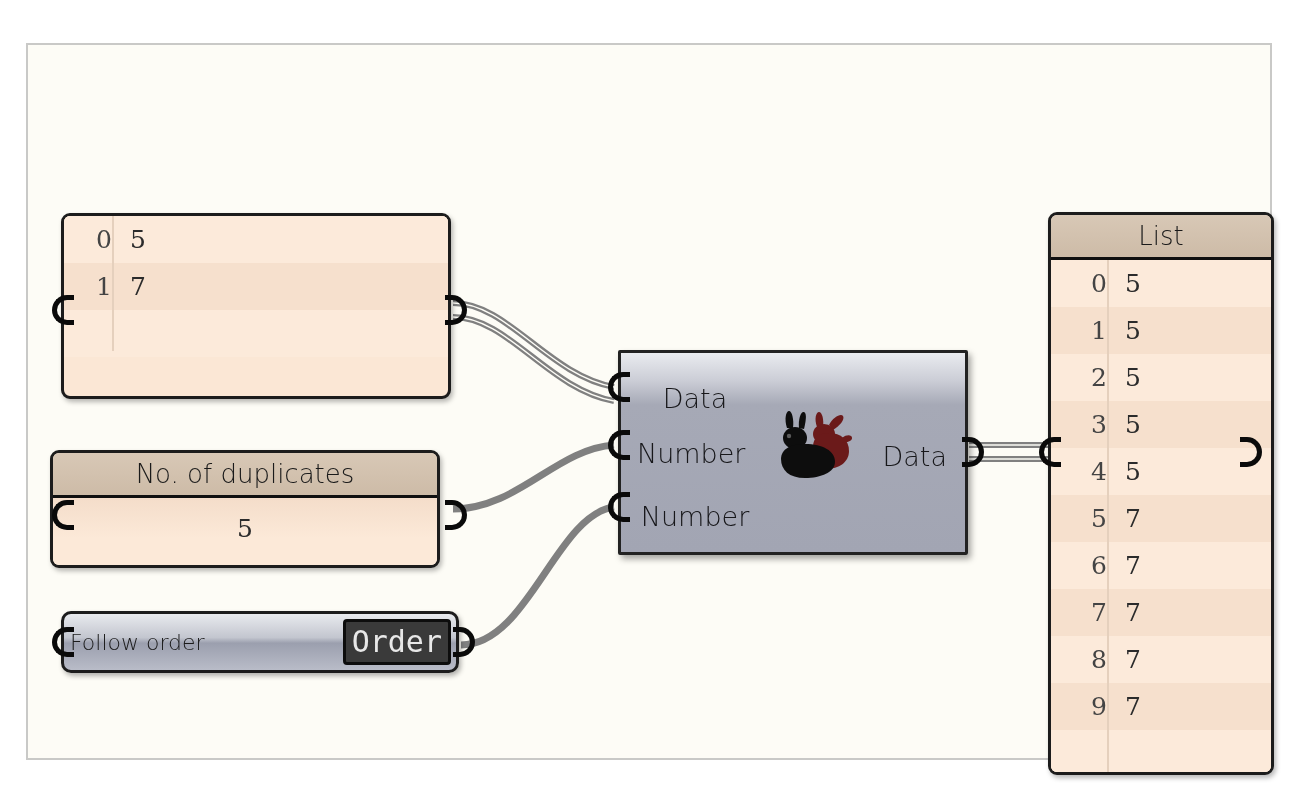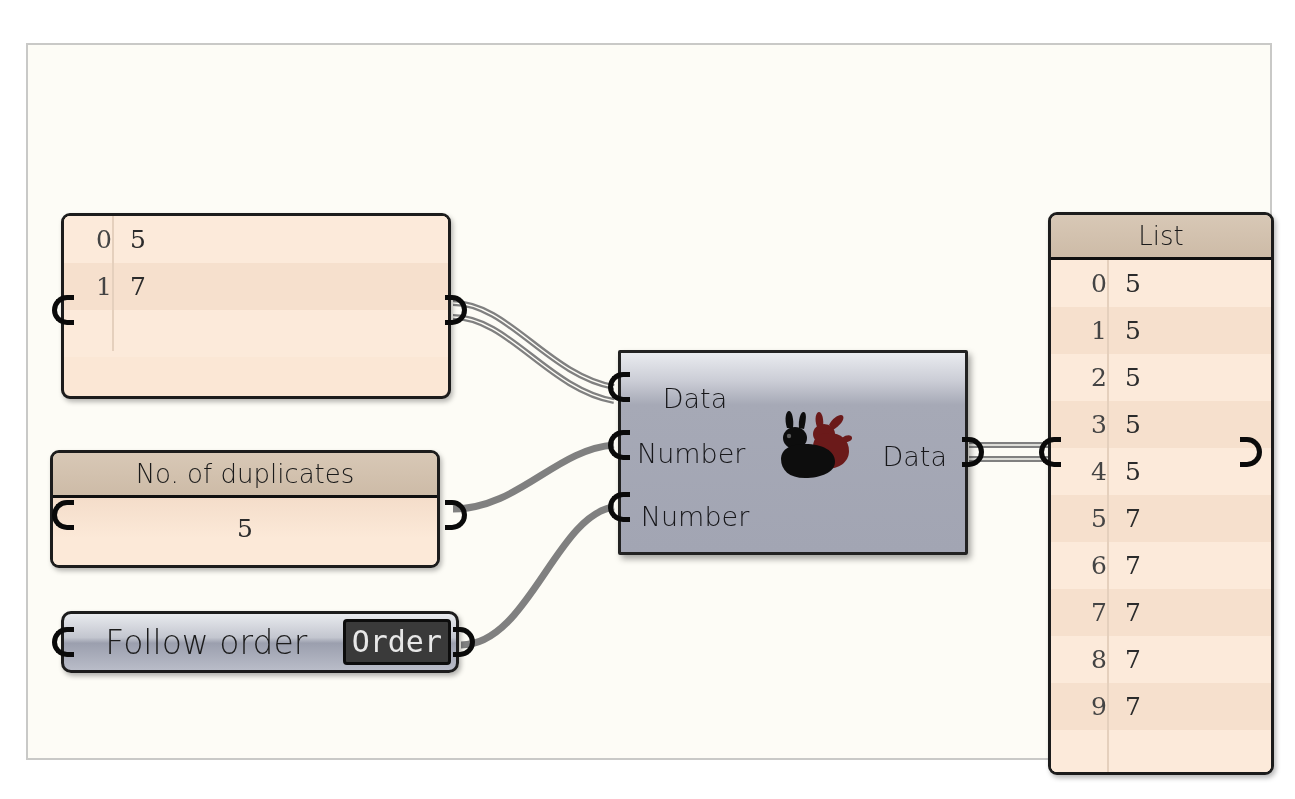--- a/index.html
+++ b/index.html
@@ -128,22 +128,22 @@
     border: 3px solid #1c1c1c;
     border-radius: 10px;
     background: linear-gradient(to bottom, #e8eaee 0%, #c3c6cf 42%, #9b9fae 52%, #b9bcc8 100%);
     box-shadow: 2px 3px 5px rgba(0,0,0,0.3);
     display: flex;
     align-items: center;
     overflow: hidden;
   }
   #toggle .tg-label {
     flex: 1 1 auto;
-    text-align: center;
-    font-size: 33px;
+    text-align: left;
+    font-size: 22px;
     color: #1b1b1b;
     font-family: "DejaVu Sans", sans-serif;
     font-weight: 300;
     padding-left: 6px;
   }
   #toggle .tg-value {
     flex: none;
     margin-right: 5px;
     background: #3a3a3a;
     border: 3px solid #0d0d0d;

